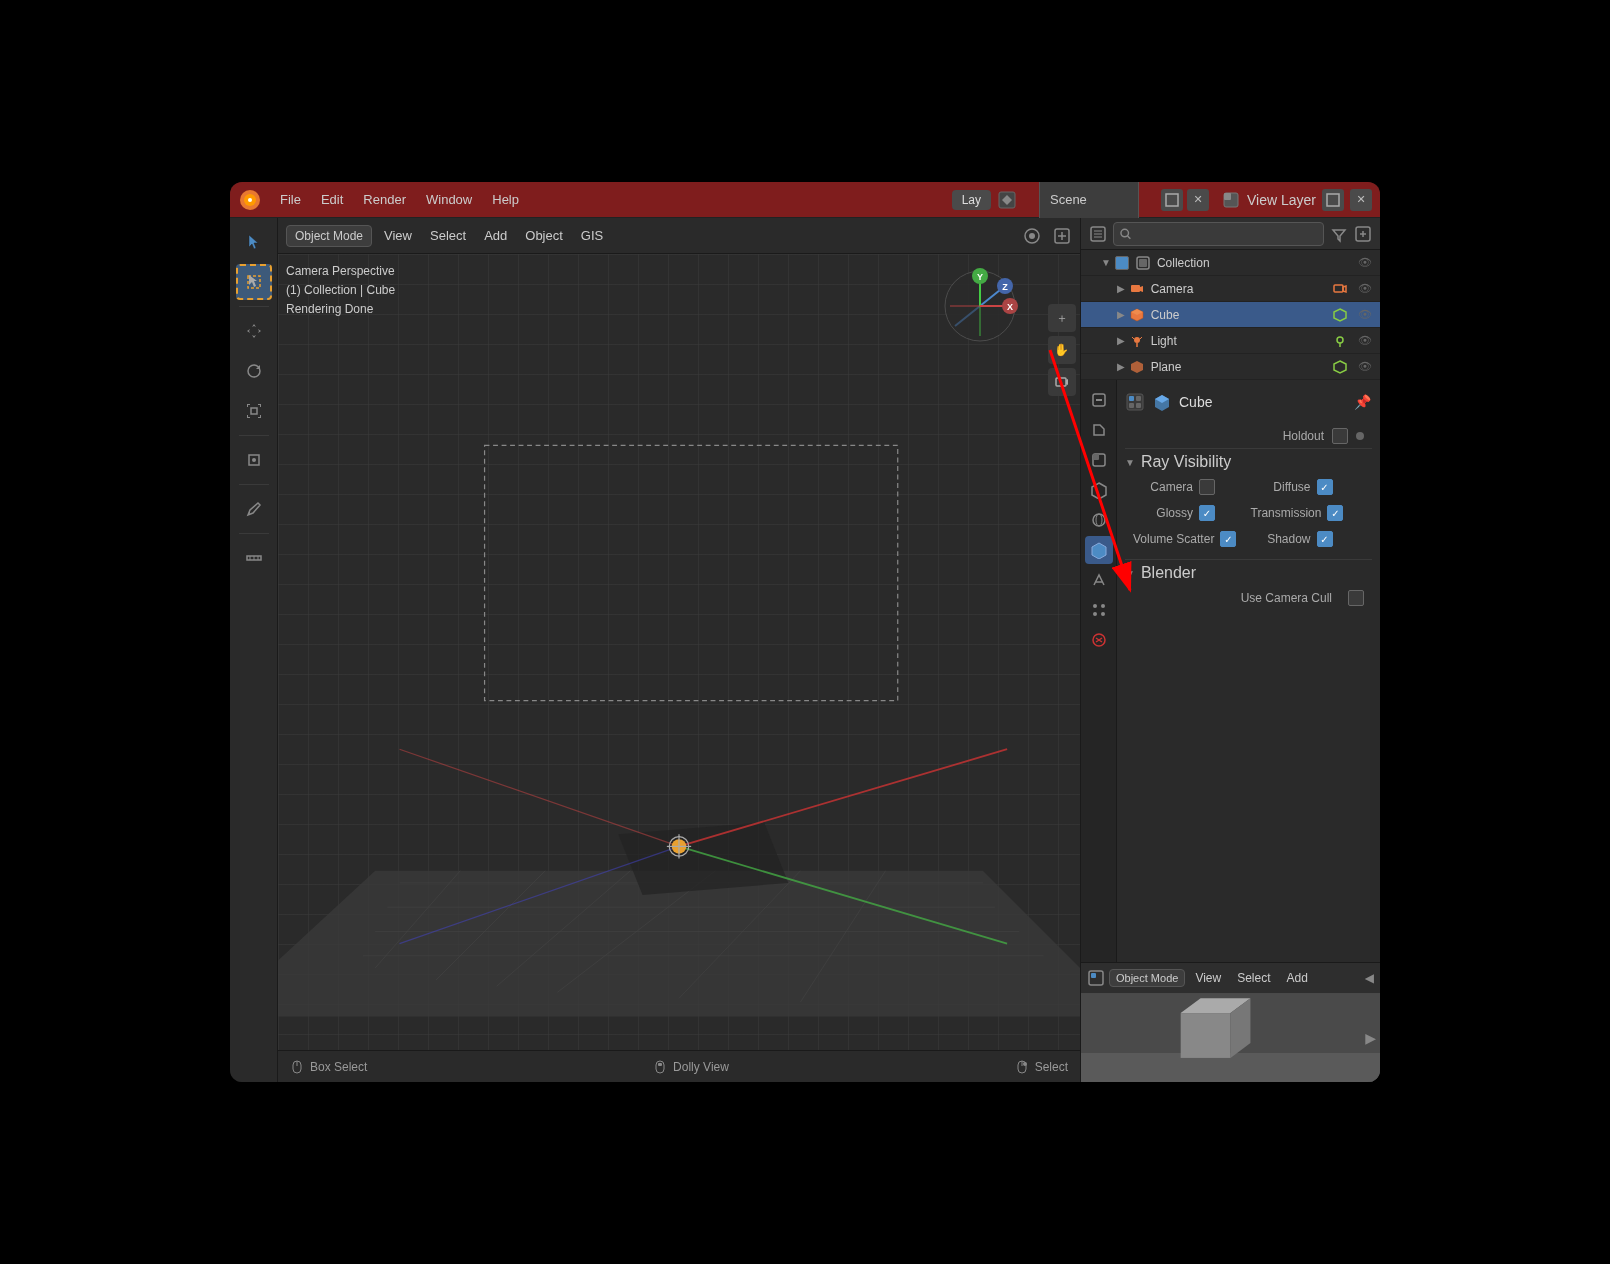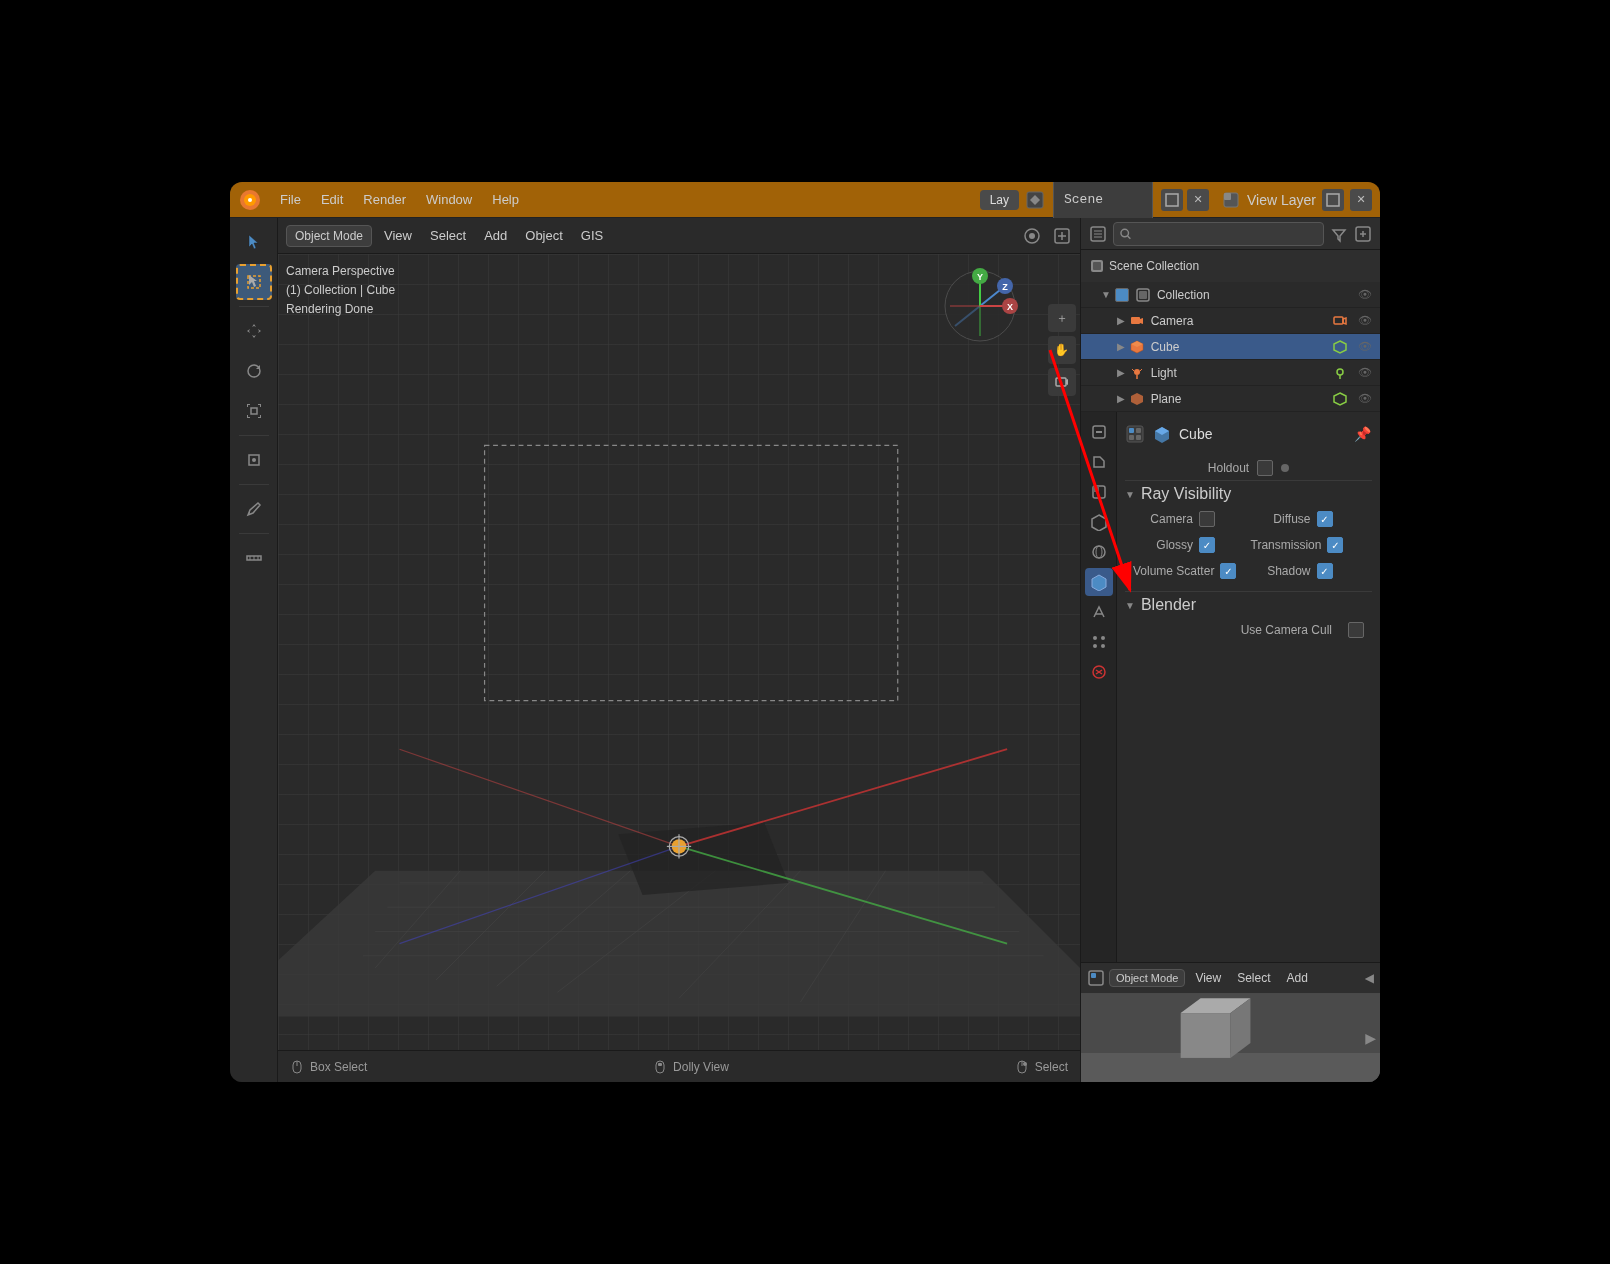--- a/index.html
+++ b/index.html
@@ -47,21 +47,21 @@
     .ctrl-max { background: #27c93f; }
     .titlebar-title {
       position: absolute;
       left: 50%;
       transform: translateX(-50%);
       color: #ccc;
       font-size: 13px;
     }
     
     .menubar {
-      background: #a16207;
+      background: #7f1d1d;
       height: 36px;
       display: flex;
       align-items: center;
       padding: 0 8px;
       gap: 4px;
       flex-shrink: 0;
       border-bottom: 1px solid #222;
     }
     .blender-logo {
       width: 24px;
@@ -85,23 +85,22 @@
       cursor: pointer;
       margin: 0 2px;
     }
     .scene-selector {
       background: #3d3d3d;
       border: 1px solid #555;
       color: #ccc;
       font-size: 13px;
       padding: 14px 10px;
       border-radius: 4px;
-      margin: 0 4px;
+      margin: 0 18px;
       min-width: 100px;
-      font-family: Liberation Mono, monospace;
     }
     .view-layer-area {
       display: flex;
       align-items: center;
       gap: 6px;
       margin-left: 8px;
     }
     .view-layer-label {
       color: #ccc;
       font-size: 14px;
@@ -466,21 +465,21 @@
       content: '✓';
       color: white;
       font-size: 10px;
     }
     .prop-checkbox.empty {
       background: #3a3a3a;
     }
     .holdout-row {
       display: flex;
       align-items: center;
-      justify-content: center;
+      justify-content: flex-end;
       padding: 4px 8px;
       gap: 8px;
     }
     .holdout-label {
       color: #aaa;
       font-size: 12px;
     }
     .holdout-checkbox {
       width: 16px;
       height: 16px;
@@ -809,27 +808,20 @@
           <svg width="18" height="18" viewBox="0 0 18 18" style="cursor:pointer">
             <path d="M3 5 L15 5 L10 11 L10 16 L8 14 L8 11 Z" fill="none" stroke="#888" stroke-width="1.5"></path>
           </svg>
 
           <svg width="18" height="18" viewBox="0 0 18 18" style="cursor:pointer">
             <rect x="2" y="2" width="14" height="14" rx="2" fill="none" stroke="#888" stroke-width="1.5"></rect>
             <path d="M9 6 L9 12 M6 9 L12 9" stroke="#888" stroke-width="1.5"></path>
           </svg>
         </div>
 
-        <div class="outliner-header">
-          <svg width="16" height="16" viewBox="0 0 16 16">
-            <rect x="2" y="2" width="12" height="12" rx="2" fill="#888"></rect>
-            <rect x="4" y="4" width="8" height="8" rx="1" fill="#555"></rect>
-          </svg>
-          <span class="outliner-header-text">Scene Collection</span>
-        </div>
 
         <div>
 
           <div class="outliner-item indent1">
             <span style="color:#888;font-size:10px;margin-right:4px;">▼</span>
             <div class="checkbox-sm"></div>
             <div class="item-icon">
               <svg width="14" height="14" viewBox="0 0 14 14">
                 <rect x="1" y="1" width="12" height="12" rx="2" fill="none" stroke="#888" stroke-width="1.5"></rect>
                 <rect x="3" y="3" width="8" height="8" rx="1" fill="#666"></rect>

